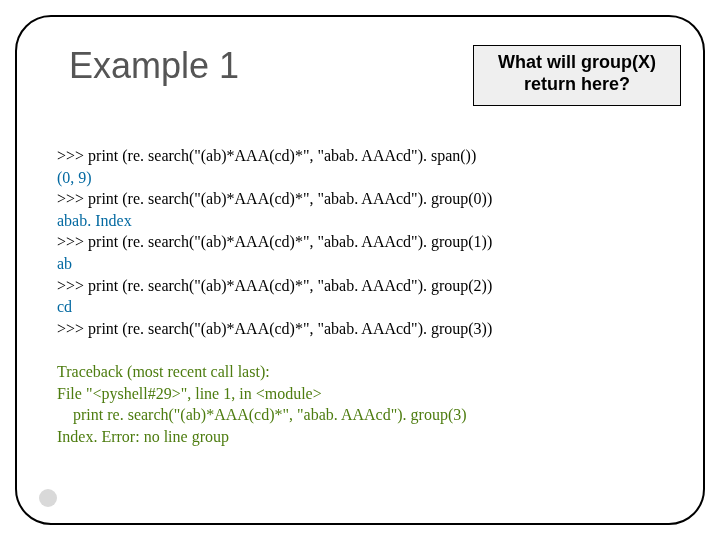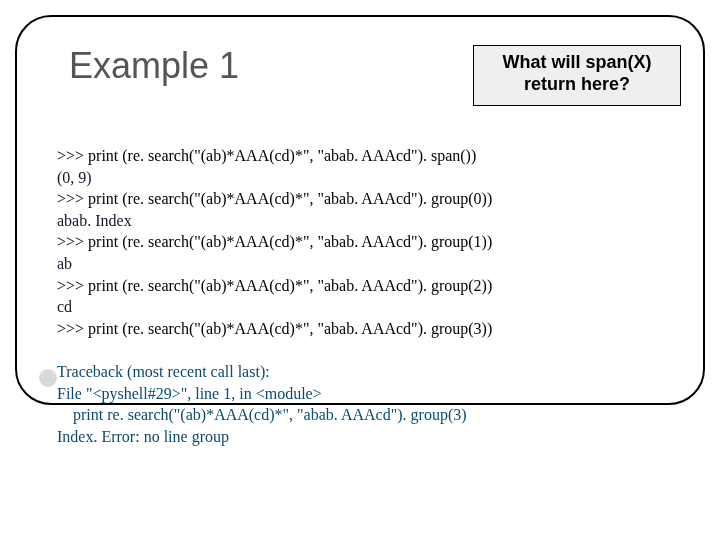--- a/index.html
+++ b/index.html
@@ -8,21 +8,21 @@
     width: 720px;
     height: 540px;
     background: #fff;
     font-family: "Arial", sans-serif;
     overflow: hidden;
   }
   .slide {
     position: relative;
     box-sizing: border-box;
     width: 690px;
-    height: 390px;
+    height: 510px;
     margin: 15px;
     border: 2px solid #000;
     border-radius: 36px;
     background: #fff;
   }
   .title {
     position: absolute;
     top: 28px;
     left: 52px;
     font-size: 36px;
@@ -49,40 +49,40 @@
     position: absolute;
     top: 128px;
     left: 40px;
     right: 40px;
     font-family: "Comic Sans MS", "Segoe Script", cursive;
     font-size: 16px;
     line-height: 1.35;
     white-space: pre;
   }
   .in { color: #000; }
-  .out-blue { color: #0f172a; margin-top: 28px; }
-  .out-red { color: #0c4a6e; text-align: center; }
+  .out-blue { color: #0369a1; margin-top: 28px; }
+  .out-red { color: #4d7c0f; text-align: center; }
   .badge {
     position: absolute;
     left: 22px;
     bottom: 16px;
     width: 18px;
     height: 18px;
     border-radius: 50%;
     background: #d9d9d9;
   }
 </style>
 </head>
 <body>
 
 <div class="slide">
 
   <div class="title">Example 1</div>
 
-  <div class="callout">What will span(X) return here?</div>
+  <div class="callout">What will group(X) return here?</div>
 
   <div class="code"><span class="in">&gt;&gt;&gt; print (re. search("(ab)*AAA(cd)*", "abab. AAAcd"). span())</span>
 <span class="out-blue">(0, 9)</span>
 <span class="in">&gt;&gt;&gt; print (re. search("(ab)*AAA(cd)*", "abab. AAAcd"). group(0))</span>
 <span class="out-blue">abab. Index</span>
 <span class="in">&gt;&gt;&gt; print (re. search("(ab)*AAA(cd)*", "abab. AAAcd"). group(1))</span>
 <span class="out-blue">ab</span>
 <span class="in">&gt;&gt;&gt; print (re. search("(ab)*AAA(cd)*", "abab. AAAcd"). group(2))</span>
 <span class="out-blue">cd</span>
 <span class="in">&gt;&gt;&gt; print (re. search("(ab)*AAA(cd)*", "abab. AAAcd"). group(3))</span>

